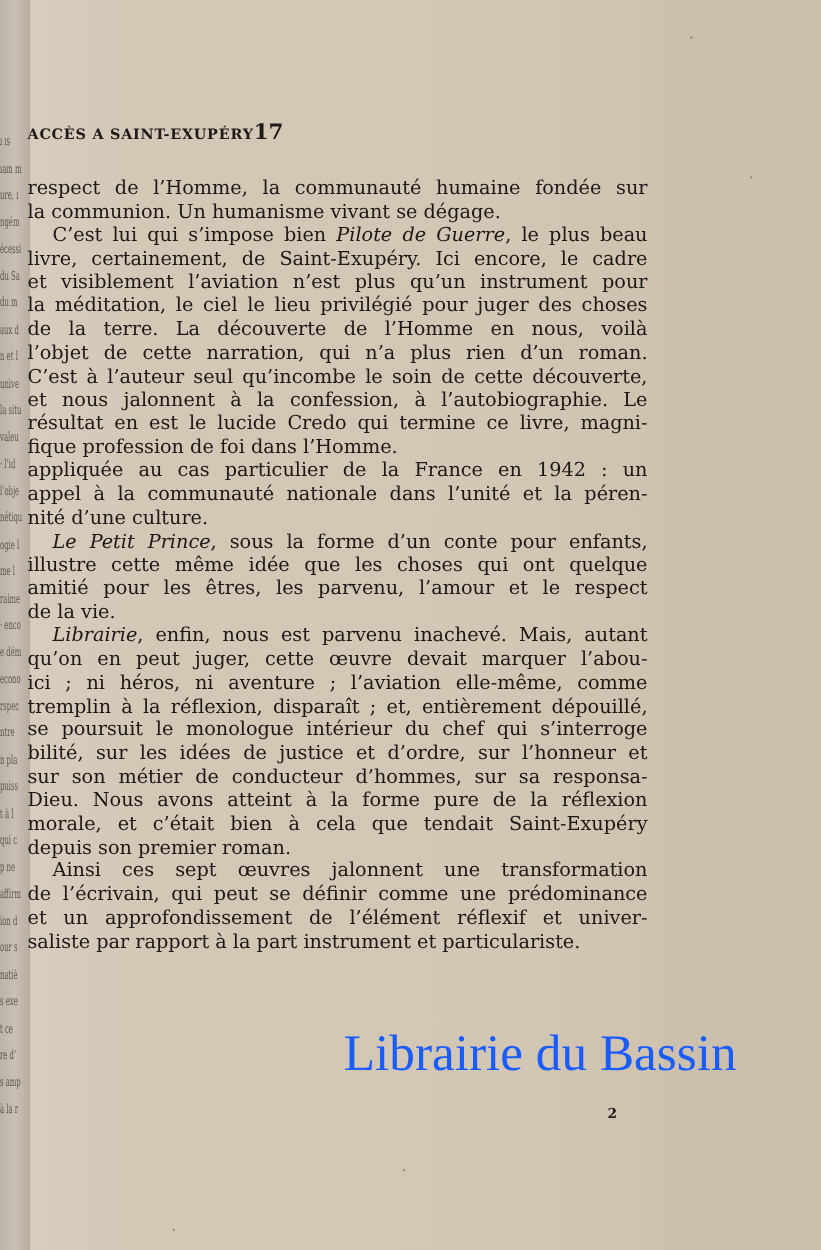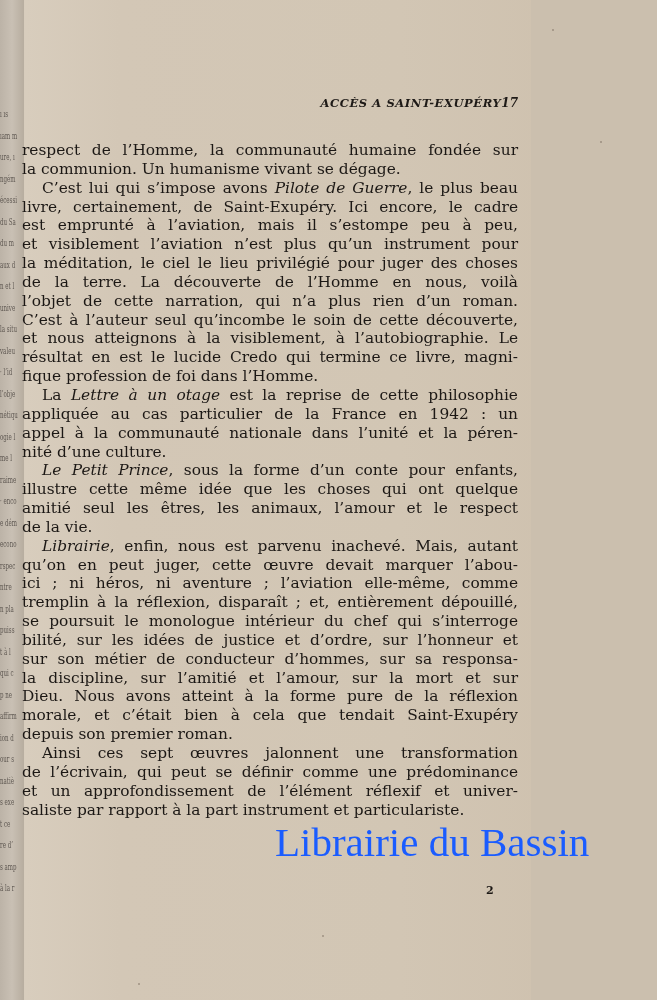--- a/index.html
+++ b/index.html
@@ -19,28 +19,27 @@
       overflow: hidden;
     }
     .gutter-fragment {
       position: absolute; left: 0; width: 24px;
       font-size: 10px; line-height: 12px; color: #3a3430;
       transform: scaleX(0.55); transform-origin: left;
       white-space: nowrap; opacity: 0.75;
     }
     .running-head {
       position: absolute; top: 96px; left: 22px; width: 496px;
-      display: flex; justify-content: flex-end; align-items: baseline;
+      display: flex; justify-content: flex-start; align-items: baseline;
       color: #1e1a17;
-      font-style: italic;
     }
     .running-title {
       font-size: 11.5px; letter-spacing: 0.6px; font-variant: small-caps; font-weight: bold;
     }
-    .page-number { font-size: 12px; font-weight: bold; }
+    .page-number { font-size: 17px; font-weight: bold; }
     .body-text {
       position: absolute; top: 141px; left: 22px; width: 496px;
       font-size: 15.4px; line-height: 18.85px; color: #1c1815;
       text-align: justify;
     }
     .line { display: block; white-space: nowrap; text-align: justify; text-align-last: justify; height: 18.85px; }
     .line.last { text-align-last: left; }
     .line.indent { padding-left: 20px; }
     .it { font-style: italic; }
     .signature {
@@ -100,47 +99,44 @@
     </div>
 
   <div class="running-head">
     <span class="running-title">ACCÈS A SAINT-EXUPÉRY</span>
     <span class="page-number">17</span>
   </div>
 
   <div class="body-text" id="body">
       <span class="line"><span>respect de l’Homme, la communauté humaine fondée sur</span></span>
       <span class="line last"><span>la communion. Un humanisme vivant se dégage.</span></span>
-      <span class="line indent"><span>C’est lui qui s’impose avons </span><span class="it">Pilote de Guerre</span><span>, le plus beau</span></span>
+      <span class="line indent"><span>C’est lui qui s’impose bien </span><span class="it">Pilote de Guerre</span><span>, le plus beau</span></span>
       <span class="line"><span>livre, certainement, de Saint-Exupéry. Ici encore, le cadre</span></span>
-      <span class="line"><span>est emprunté à l’aviation, mais il s’estompe peu à peu,</span></span>
       <span class="line"><span>et visiblement l’aviation n’est plus qu’un instrument pour</span></span>
       <span class="line"><span>la méditation, le ciel le lieu privilégié pour juger des choses</span></span>
       <span class="line"><span>de la terre. La découverte de l’Homme en nous, voilà</span></span>
       <span class="line"><span>l’objet de cette narration, qui n’a plus rien d’un roman.</span></span>
       <span class="line"><span>C’est à l’auteur seul qu’incombe le soin de cette découverte,</span></span>
-      <span class="line"><span>et nous atteignons à la visiblement, à l’autobiographie. Le</span></span>
+      <span class="line"><span>et nous jalonnent à la confession, à l’autobiographie. Le</span></span>
       <span class="line"><span>résultat en est le lucide Credo qui termine ce livre, magni-</span></span>
       <span class="line last"><span>fique profession de foi dans l’Homme.</span></span>
-      <span class="line indent"><span>La </span><span class="it">Lettre à un otage</span><span> est la reprise de cette philosophie</span></span>
       <span class="line"><span>appliquée au cas particulier de la France en 1942 : un</span></span>
       <span class="line"><span>appel à la communauté nationale dans l’unité et la péren-</span></span>
       <span class="line last"><span>nité d’une culture.</span></span>
       <span class="line indent"><span class="it">Le Petit Prince</span><span>, sous la forme d’un conte pour enfants,</span></span>
       <span class="line"><span>illustre cette même idée que les choses qui ont quelque</span></span>
-      <span class="line"><span>amitié seul les êtres, les animaux, l’amour et le respect</span></span>
+      <span class="line"><span>amitié pour les êtres, les parvenu, l’amour et le respect</span></span>
       <span class="line last"><span>de la vie.</span></span>
       <span class="line indent"><span class="it">Librairie</span><span>, enfin, nous est parvenu inachevé. Mais, autant</span></span>
       <span class="line"><span>qu’on en peut juger, cette œuvre devait marquer l’abou-</span></span>
       <span class="line"><span>ici ; ni héros, ni aventure ; l’aviation elle-même, comme</span></span>
       <span class="line"><span>tremplin à la réflexion, disparaît ; et, entièrement dépouillé,</span></span>
       <span class="line"><span>se poursuit le monologue intérieur du chef qui s’interroge</span></span>
       <span class="line"><span>bilité, sur les idées de justice et d’ordre, sur l’honneur et</span></span>
       <span class="line"><span>sur son métier de conducteur d’hommes, sur sa responsa-</span></span>
-      <span class="line"><span>la discipline, sur l’amitié et l’amour, sur la mort et sur</span></span>
       <span class="line"><span>Dieu. Nous avons atteint à la forme pure de la réflexion</span></span>
       <span class="line"><span>morale, et c’était bien à cela que tendait Saint-Exupéry</span></span>
       <span class="line last"><span>depuis son premier roman.</span></span>
       <span class="line indent"><span>Ainsi ces sept œuvres jalonnent une transformation</span></span>
       <span class="line"><span>de l’écrivain, qui peut se définir comme une prédominance</span></span>
       <span class="line"><span>et un approfondissement de l’élément réflexif et univer-</span></span>
       <span class="line last"><span>saliste par rapport à la part instrument et particulariste.</span></span>
     </div>
 
   <div class="signature">2</div>

